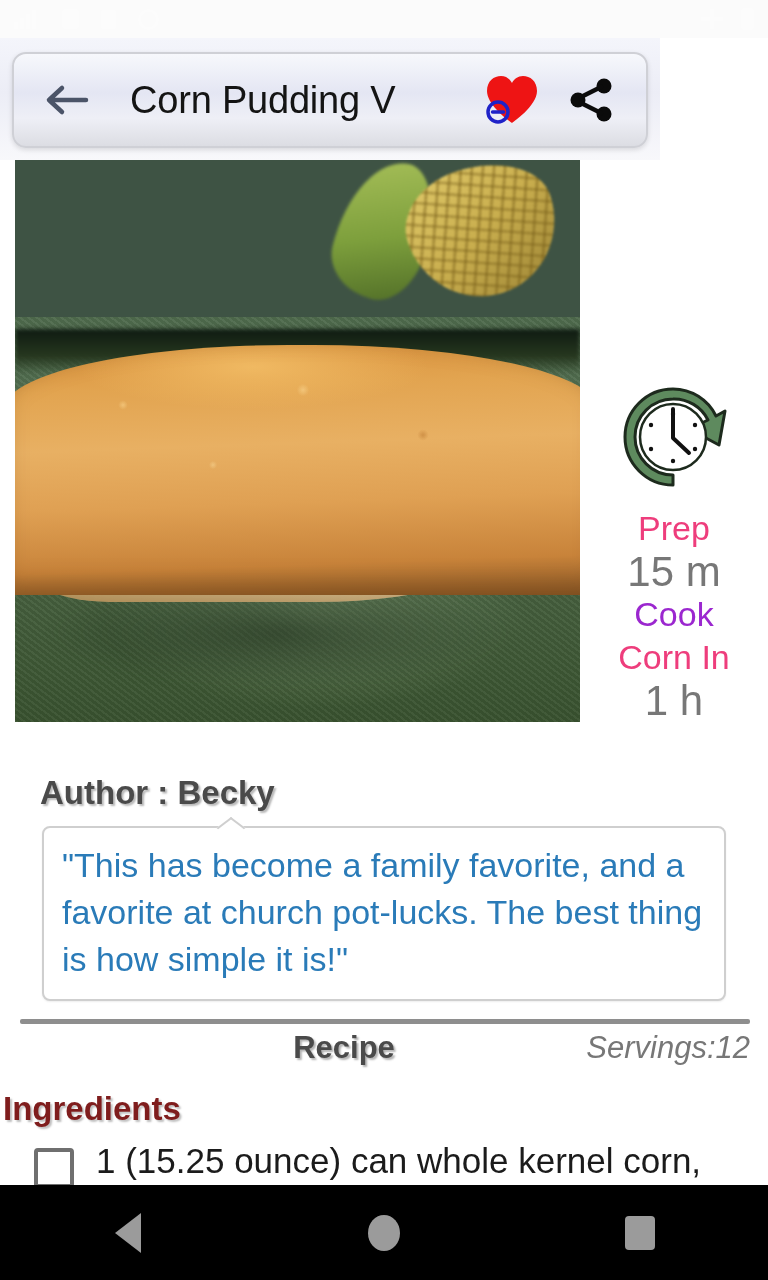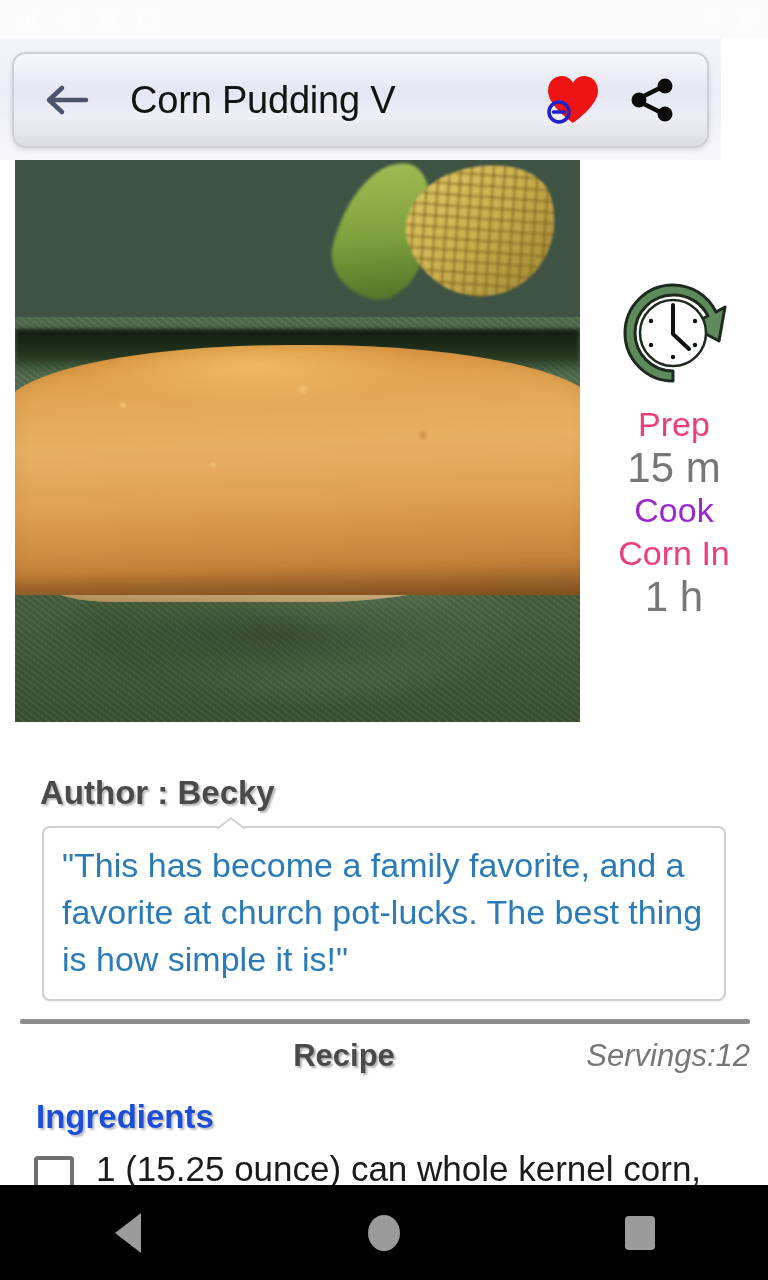--- a/index.html
+++ b/index.html
@@ -68,21 +68,21 @@
       linear-gradient(#fff,#fff) center/4px 20px no-repeat;
   }
   .sb-batt {
     width: 13px; height: 22px; background: #fff; border-radius: 3px;
   }
 
   
   #app-bar-wrap {
     position: absolute;
     top: 38px; left: 0;
-    width: 721px;
+    width: 660px;
     height: 122px;
     background: linear-gradient(180deg,#f4f5fb 0%,#ecedf6 45%,#f8f8fb 100%);
     padding: 14px 12px 14px 12px;
     z-index: 15;
   }
   #app-bar {
     width: 100%;
     height: 96px;
     border-radius: 14px;
     border: 2px solid #cfd0d6;
@@ -128,21 +128,21 @@
     position: absolute;
     top: 160px; left: 0;
     width: 768px;
     height: 1025px;
     background: #fff;
     overflow: hidden;
   }
 
   #hero-row {
     display: flex;
-    align-items: center;
+    align-items: flex-end;
   }
 
   #recipe-photo {
     width: 565px;
     height: 562px;
     margin-left: 15px;
     position: relative;
     overflow: hidden;
     background: #3e5344;
     flex: 0 0 565px;
@@ -293,44 +293,44 @@
   
   #divider {
     height: 5px;
     background: #8e8e8e;
     margin: 18px 18px 0 20px;
     border-radius: 2px;
   }
   #recipe-row {
     position: relative;
     height: 52px;
-    margin-top: 14px;
+    margin-top: 6px;
   }
   #recipe-title {
     position: absolute;
     left: 0; right: 0;
     text-align: center;
     padding-right: 80px;
     font-size: 31px;
     font-weight: bold;
     color: #4a4a4a;
     text-shadow: 2px 2px 2px rgba(0,0,0,.30);
   }
   #servings {
     position: absolute;
     right: 18px; top: 0;
     font-size: 31px;
     color: #777777;
     font-style: italic;
   }
   #ingredients-title {
-    margin: 8px 0 0 36px;
+    margin: 8px 0 0 3px;
     font-size: 33px;
     font-weight: bold;
-    color: #1d4ed8;
+    color: #7f1d1d;
     text-shadow: 2px 2px 2px rgba(0,0,0,.25);
   }
   .ing-row {
     display: flex;
     align-items: flex-start;
     margin: 12px 18px 0 34px;
     gap: 22px;
   }
   .ing-cb {
     flex: 0 0 40px;

